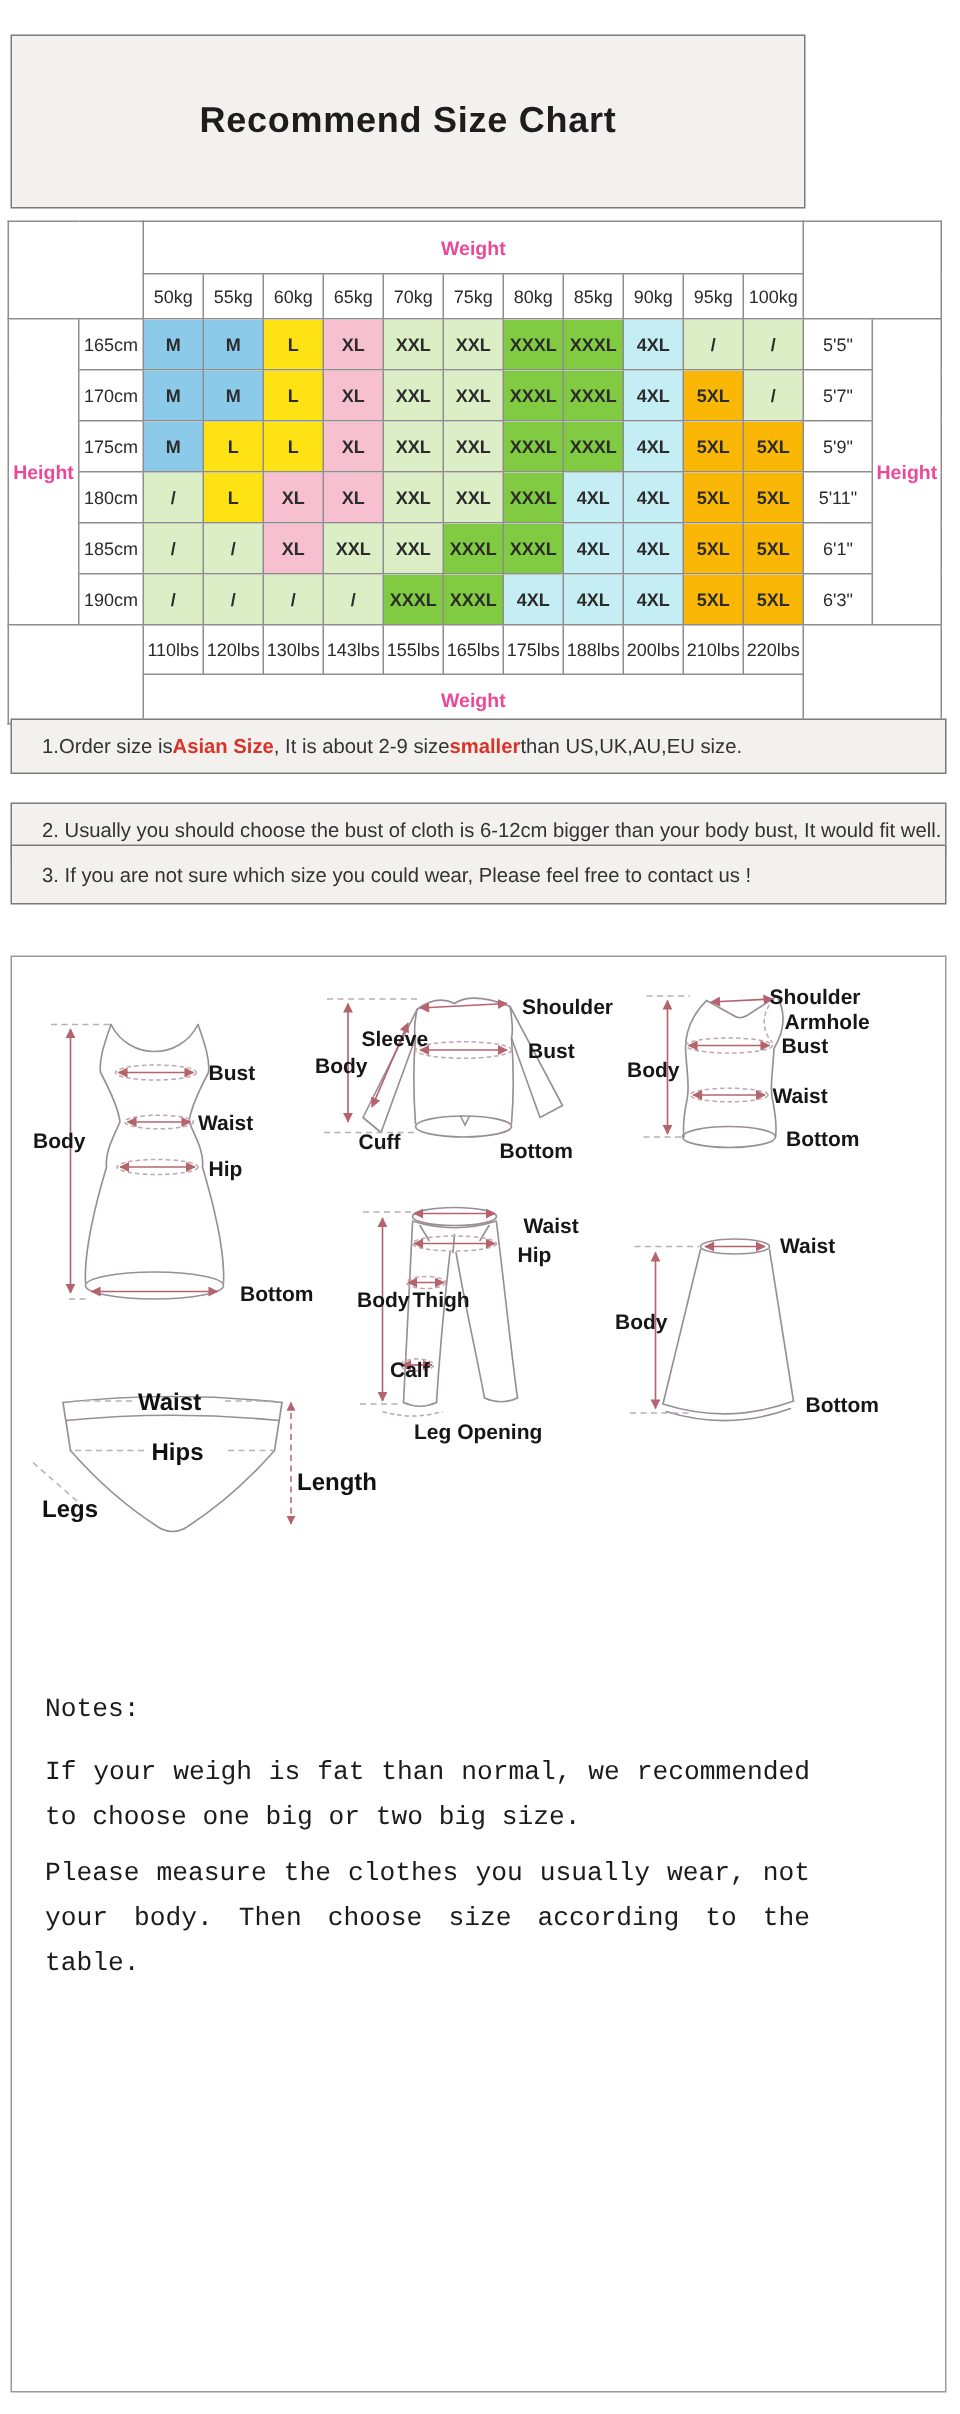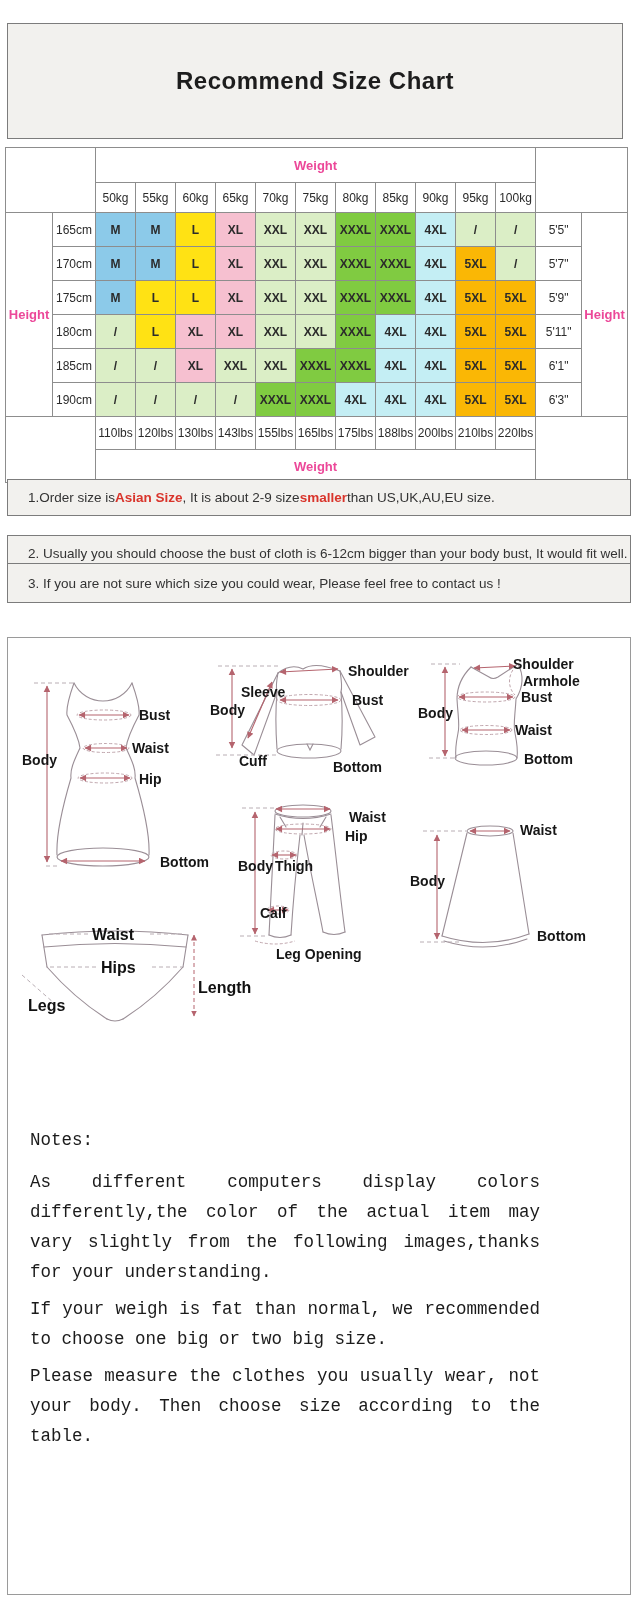--- a/index.html
+++ b/index.html
@@ -3,21 +3,21 @@
 <meta charset="utf-8">
 <style>
   :root{
     --red:#d9342b; --box-bg:#f2f1ee; --box-border:#7c7c7c; --tbl-border:#8d8d8d;
     --line:#9a8e96; --arrow:#b5646e; --dash:#b9aeb4; --medash:#c0a6ad;
   }
   html,body{margin:0;padding:0;background:#fff;}
   .page{position:relative;width:640px;height:1609px;background:#fff;overflow:hidden;
         font-family:"Liberation Sans",sans-serif;}
   
-  .title-box{position:absolute;left:7px;top:23px;width:616px;height:116px;background:var(--box-bg);
+  .title-box{position:absolute;left:7px;top:23px;width:530px;height:116px;background:var(--box-bg);
              border:1px solid var(--box-border);display:flex;align-items:center;justify-content:center;box-sizing:border-box;}
   .title-box h1{margin:0;font-size:24px;font-weight:bold;color:#1d1d1d;letter-spacing:.5px;}
   
   #size-table{position:absolute;left:5px;top:147px;width:622px;border-collapse:collapse;table-layout:fixed;
               background:#fff;border:1px solid #6f6f6f;}
   #size-table td{border:1px solid var(--tbl-border);text-align:center;vertical-align:middle;
                  font-size:12px;color:#2b2b2b;padding:0;overflow:hidden;white-space:nowrap;}
   #size-table .hdr{font-weight:bold;font-size:13px;color:#ec4899;}
   #size-table .sz{font-weight:bold;}
   #size-table tr.r-h1{height:35px;} #size-table tr.r-h2{height:30px;}
@@ -356,18 +356,17 @@
         <line class="ard" x1="186" y1="290" x2="186" y2="371" marker-start="url(#mS)" marker-end="url(#mE)"></line>
         <text class="lbl-big" x="84" y="295">Waist</text>
         <text class="lbl-big" x="93" y="328">Hips</text>
         <text class="lbl-big" x="20" y="366">Legs</text>
         <text class="lbl-big" x="190" y="348">Length</text>
       </g>
     </svg>
 
     <div class="text-notes">
       <p class="heading">Notes:</p>
-      <p>As different computers display colors differently,the color of the actual item may vary slightly from the following images,thanks for your understanding.</p>
       <p>If your weigh is fat than normal, we recommended to choose one big or two big size.</p>
       <p>Please measure the clothes you usually wear, not your body. Then choose size according to the table.</p>
     </div>
   </div>
 </div>
 
 </body></html>

